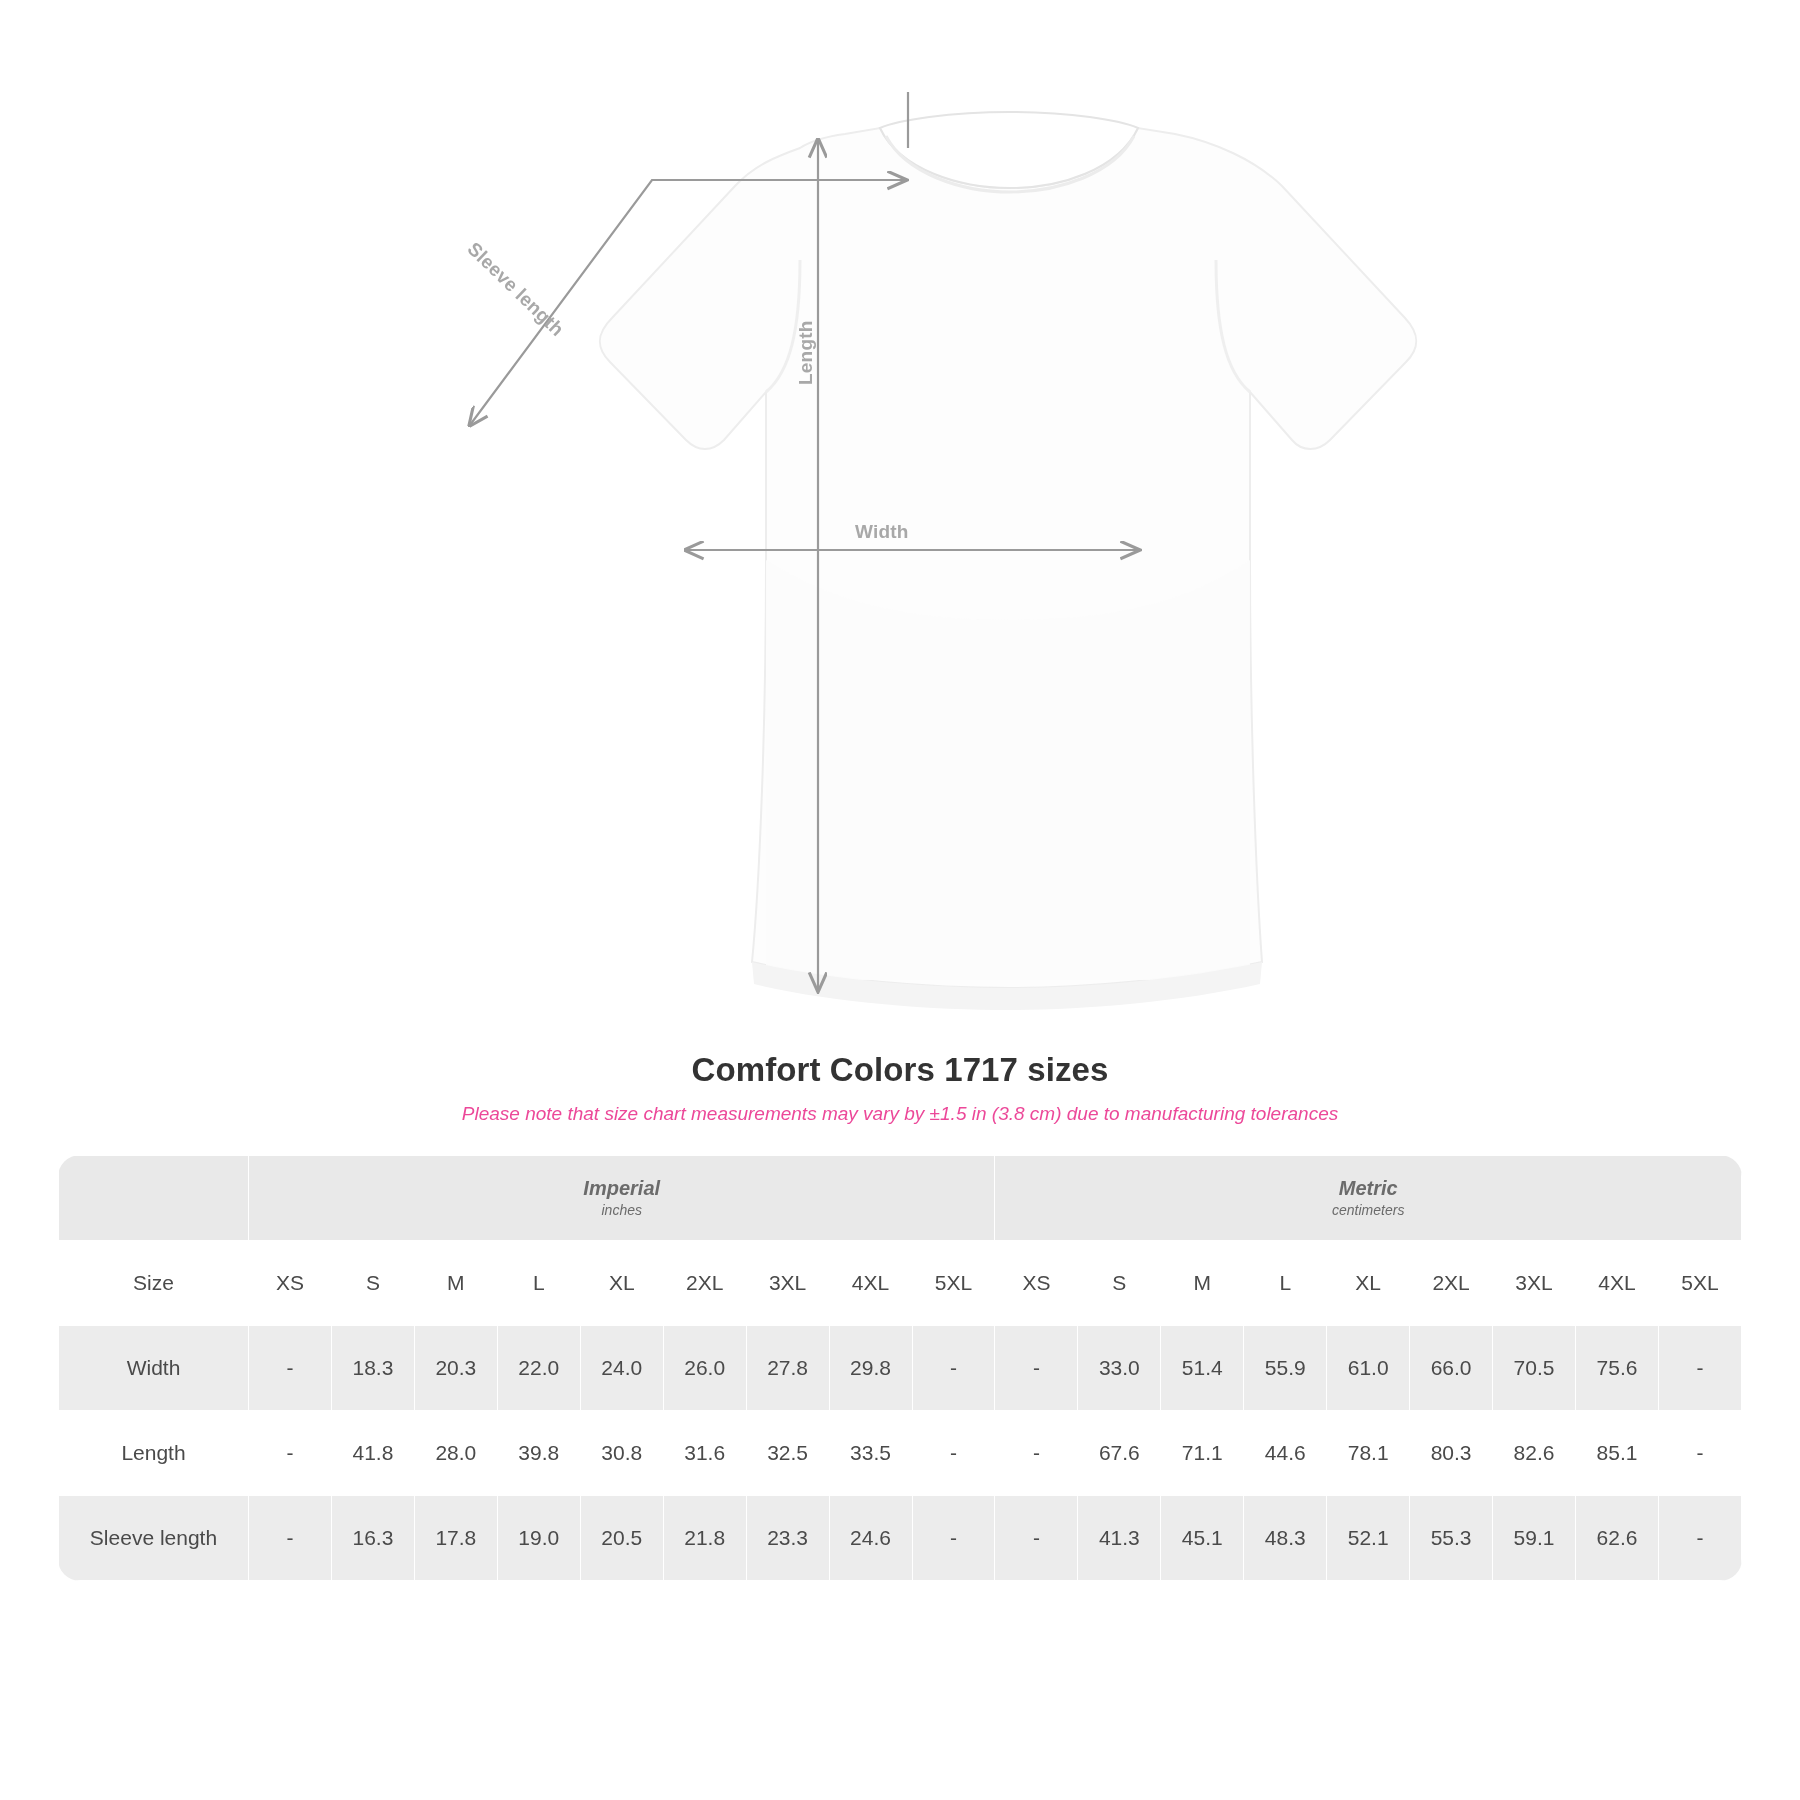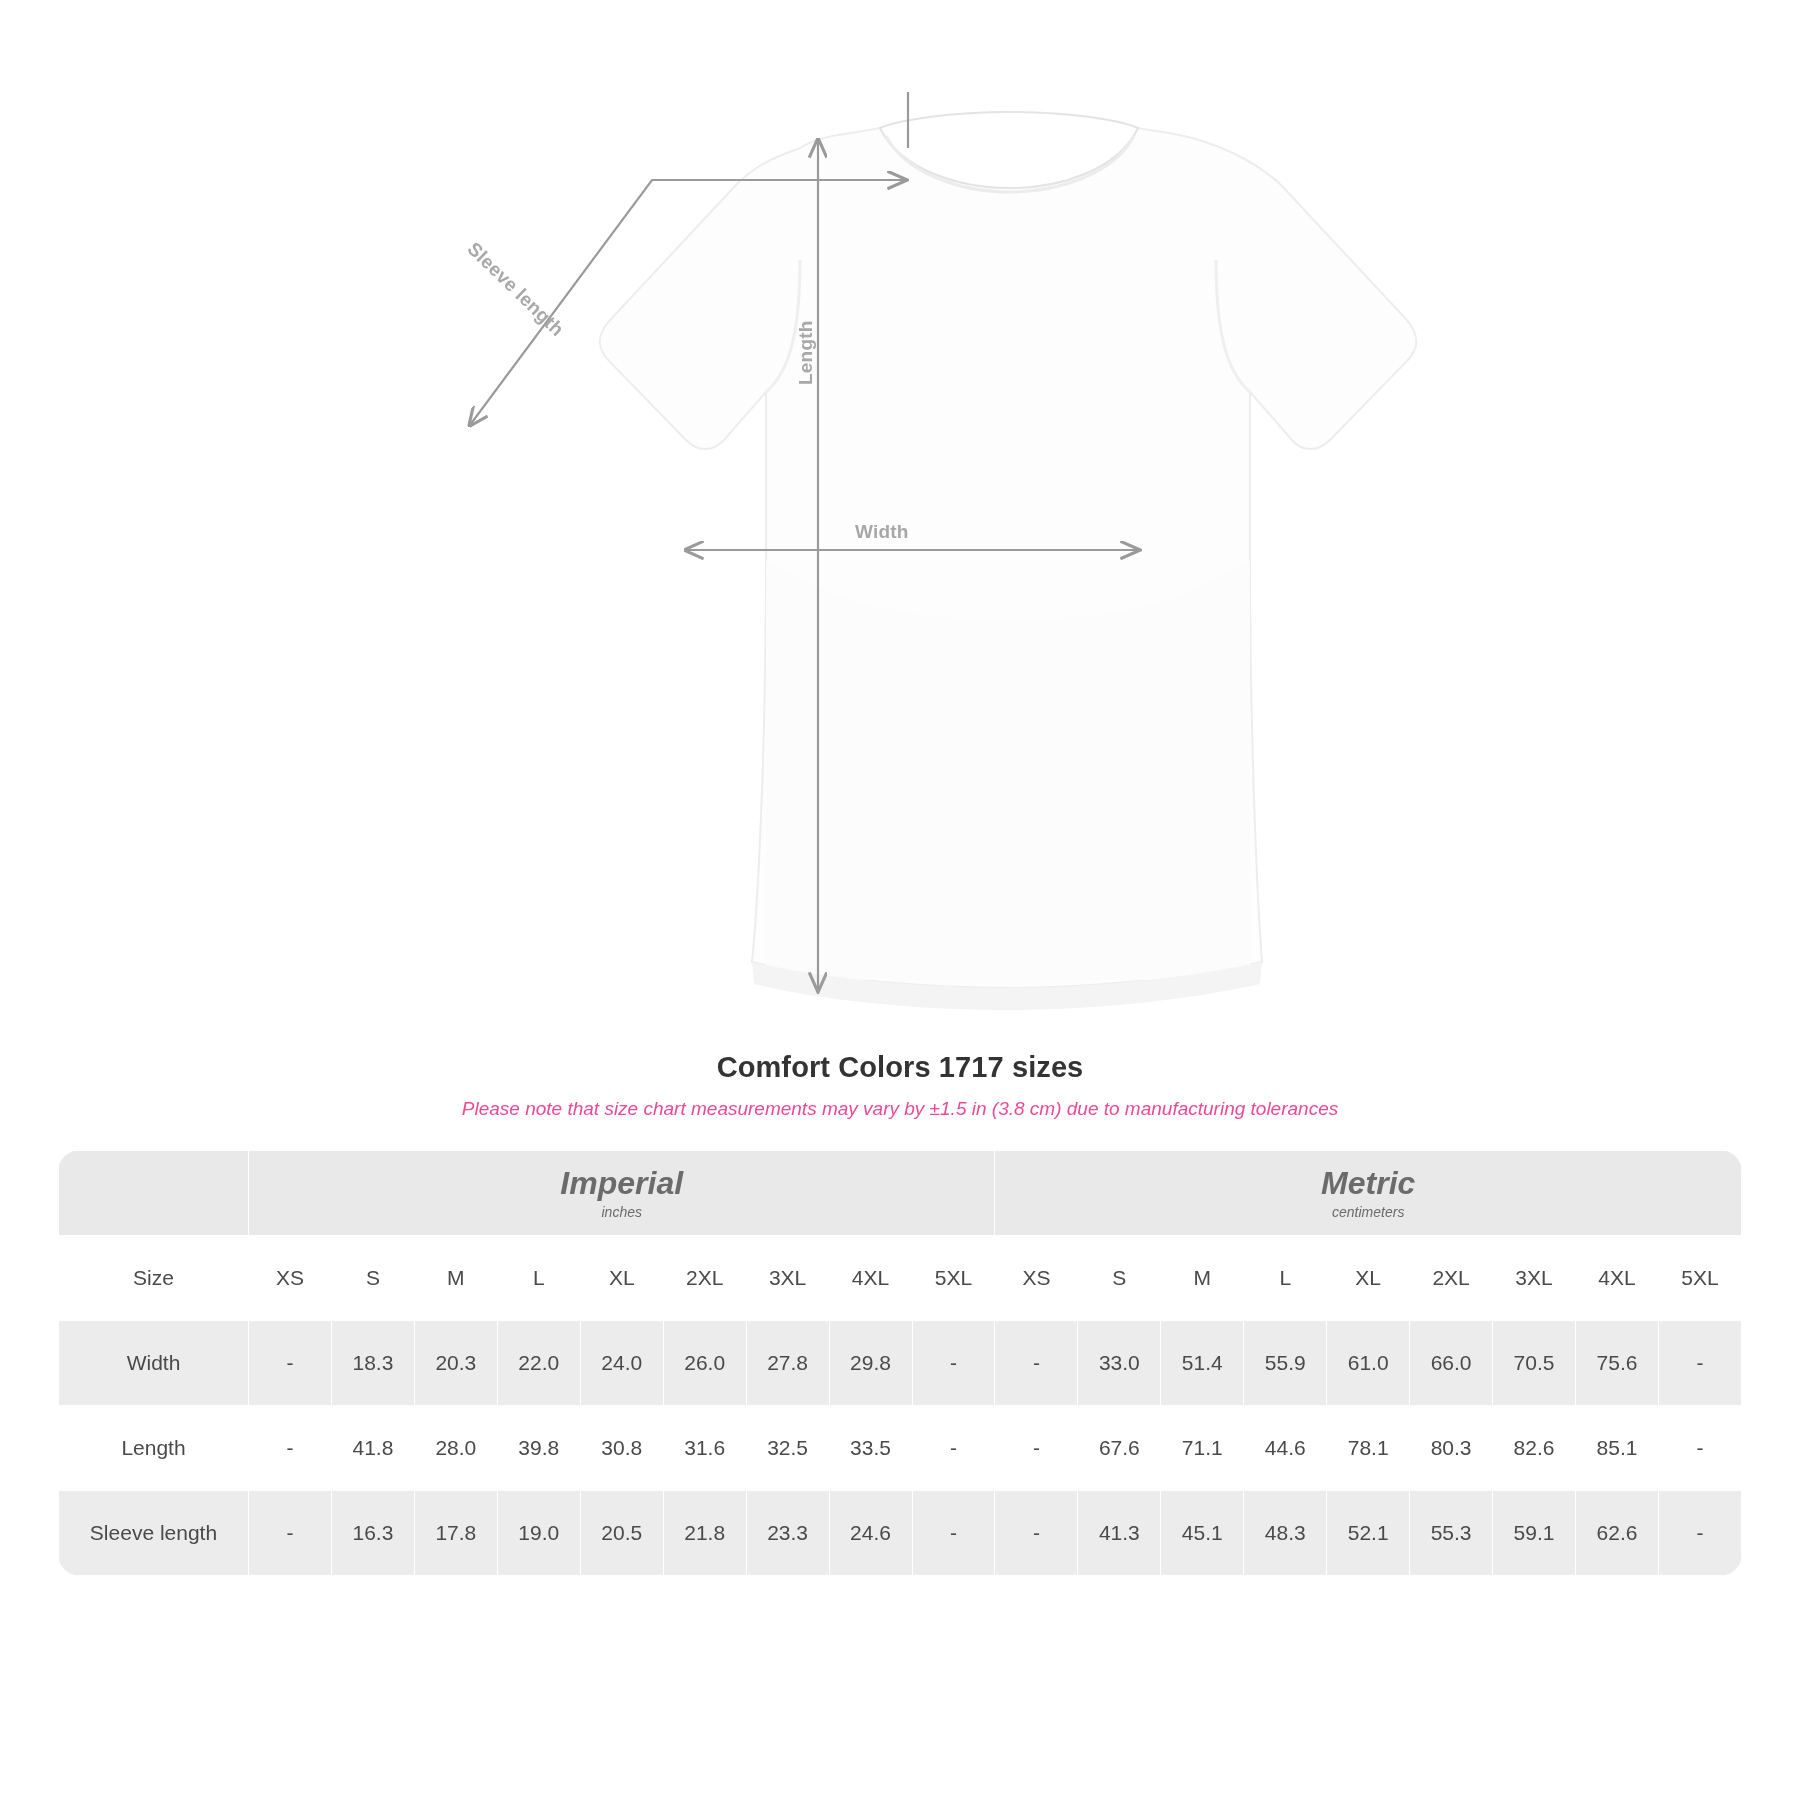--- a/index.html
+++ b/index.html
@@ -50,21 +50,21 @@
     transform: rotate(44deg);
     transform-origin: left top;
   }
 
   
   .title-block {
     text-align: center;
     margin-top: 16px;
   }
   .chart-title {
-    font-size: 29px;
+    font-size: 33px;
     font-weight: bold;
     color: #333333;
     margin: 0;
     letter-spacing: .1px;
   }
   .chart-note {
     font-size: 19px;
     font-style: italic;
     color: #ec4899;
     margin: 14px 0 0 0;
@@ -89,21 +89,21 @@
     padding: 0;
     height: 84px;
     font-weight: normal;
   }
   .unit-head {
     background: #e9e9e9;
     height: 130px;
     vertical-align: middle;
   }
   .unit-head .u-name {
-    font-size: 32px;
+    font-size: 20px;
     font-style: italic;
     font-weight: bold;
     color: #6b6b6b;
     line-height: 1.25;
   }
   .unit-head .u-sub {
     font-size: 14px;
     font-style: italic;
     color: #6b6b6b;
     line-height: 1.4;

